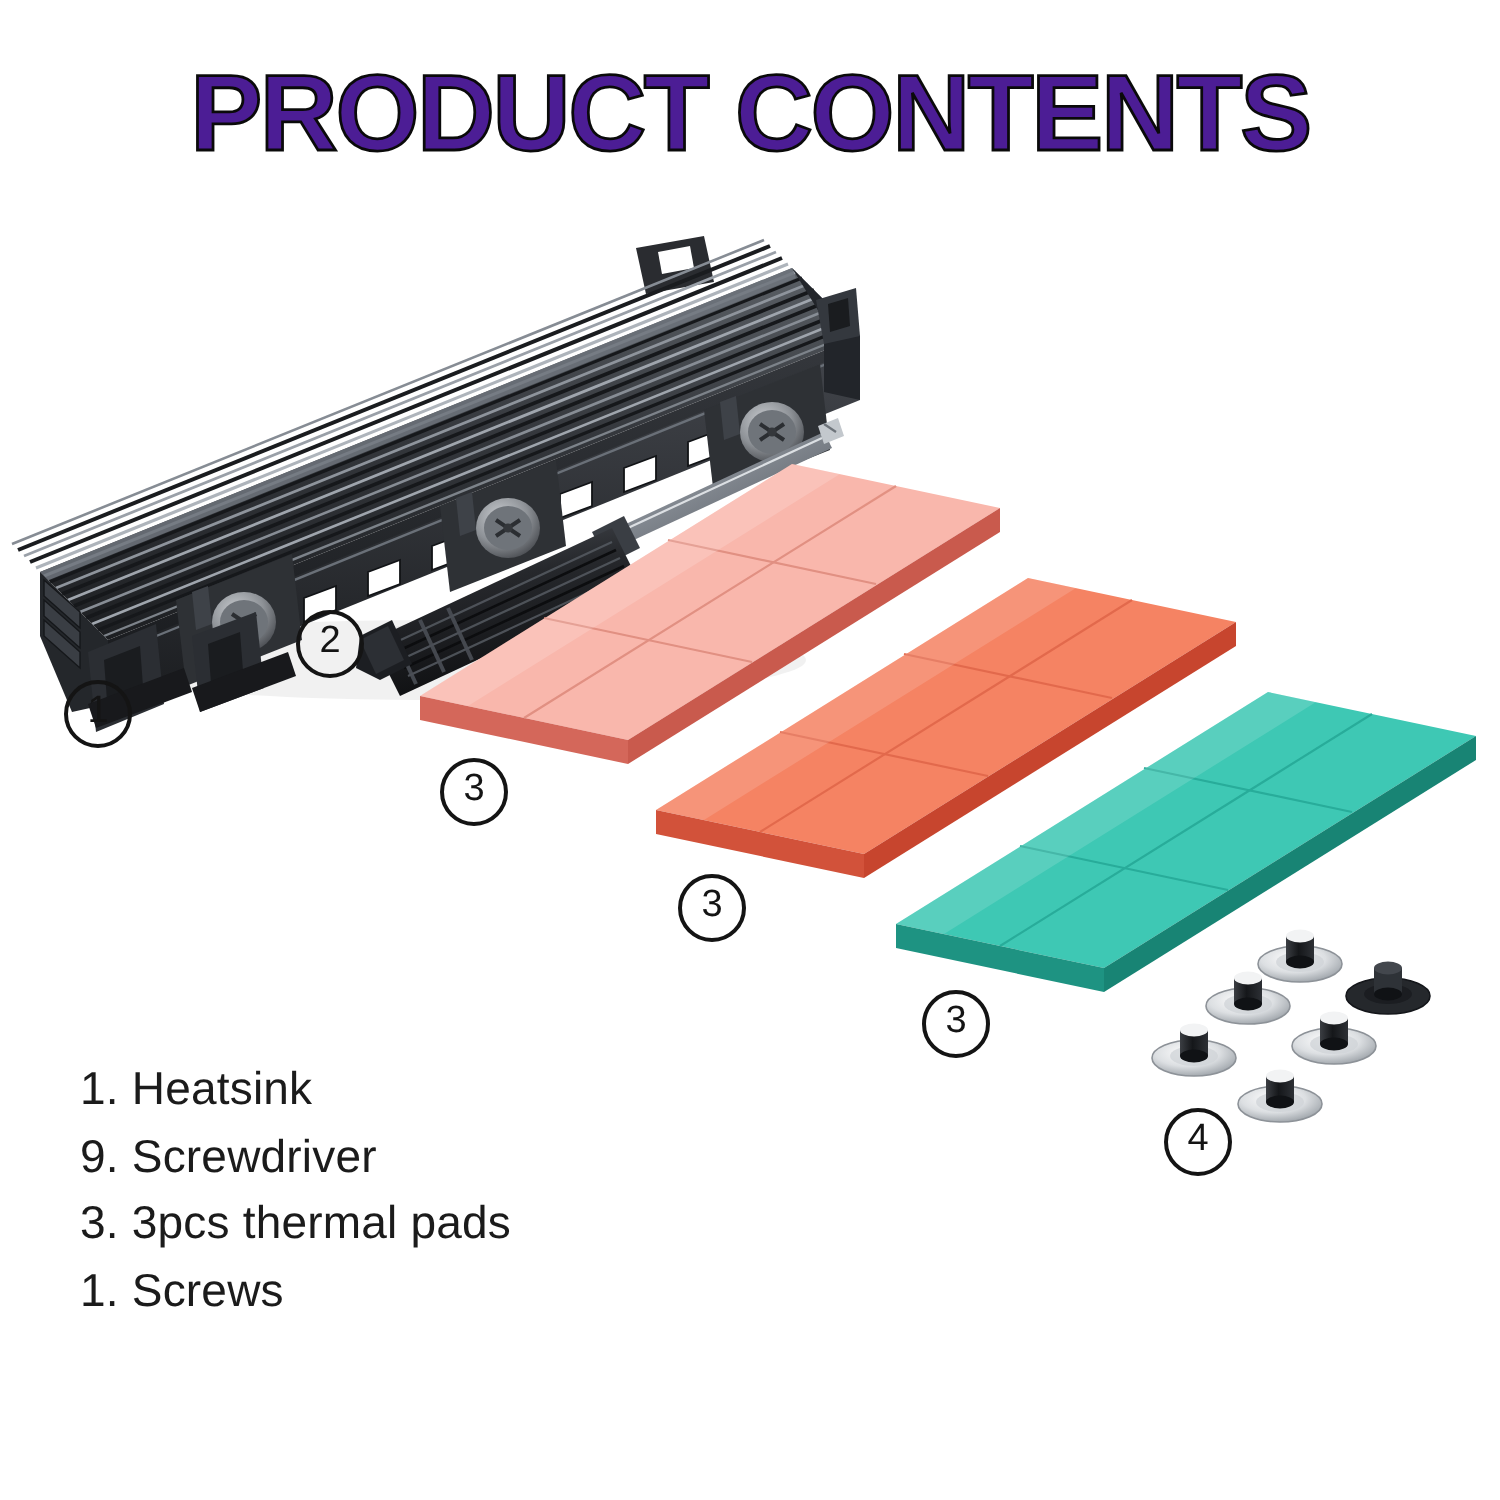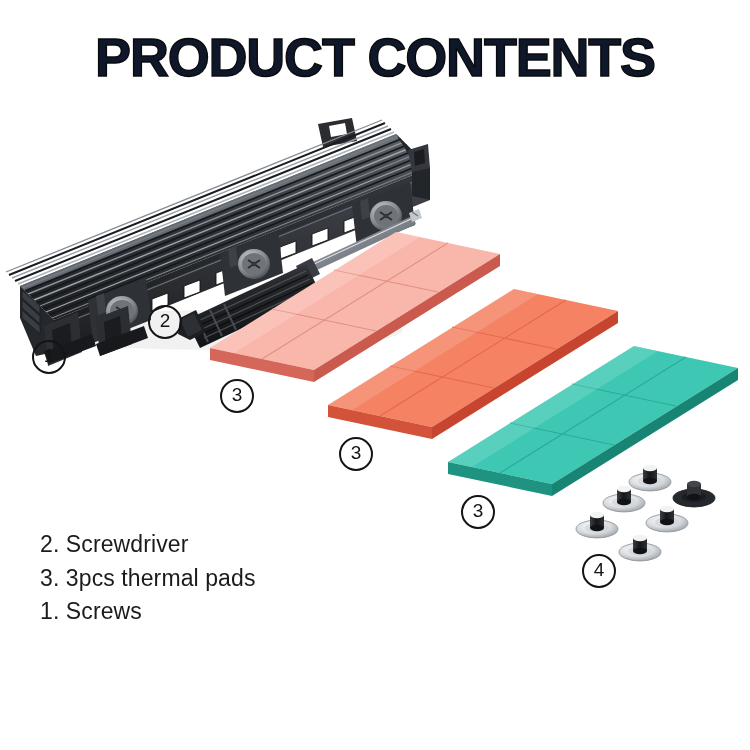--- a/index.html
+++ b/index.html
@@ -13,21 +13,21 @@
 
   
   #title{
     position:absolute;left:0;top:28px;width:750px;
     text-align:center;
     font-family:"Liberation Sans","DejaVu Sans",sans-serif;
     font-weight:700;
     font-size:54px;
     line-height:58px;
     letter-spacing:-1.2px;
-    color:#0f172a;
+    color:#4c1d95;
     -webkit-text-stroke:1.4px #0a0a0a;
     white-space:nowrap;
   }
 
   
   #legend{
     position:absolute;left:40px;top:528px;
     font-size:23px;line-height:33.5px;
     color:#1b1b1b;font-weight:400;
     letter-spacing:0.1px;
@@ -359,18 +359,19 @@
   </svg>
 
   <div class="callout" style="left:32px;top:340px;">1</div>
   <div class="callout" style="left:148px;top:305px;">2</div>
   <div class="callout" style="left:220px;top:379px;">3</div>
   <div class="callout" style="left:339px;top:437px;">3</div>
   <div class="callout" style="left:461px;top:495px;">3</div>
   <div class="callout" style="left:582px;top:554px;">4</div>
 
   <div id="legend">
-    <div>2. Screwdriver</div>
+    <div>1. Heatsink</div>
+    <div>9. Screwdriver</div>
     <div>3. 3pcs thermal pads</div>
     <div>1. Screws</div>
   </div>
 
 </div>
 
 </body></html>

